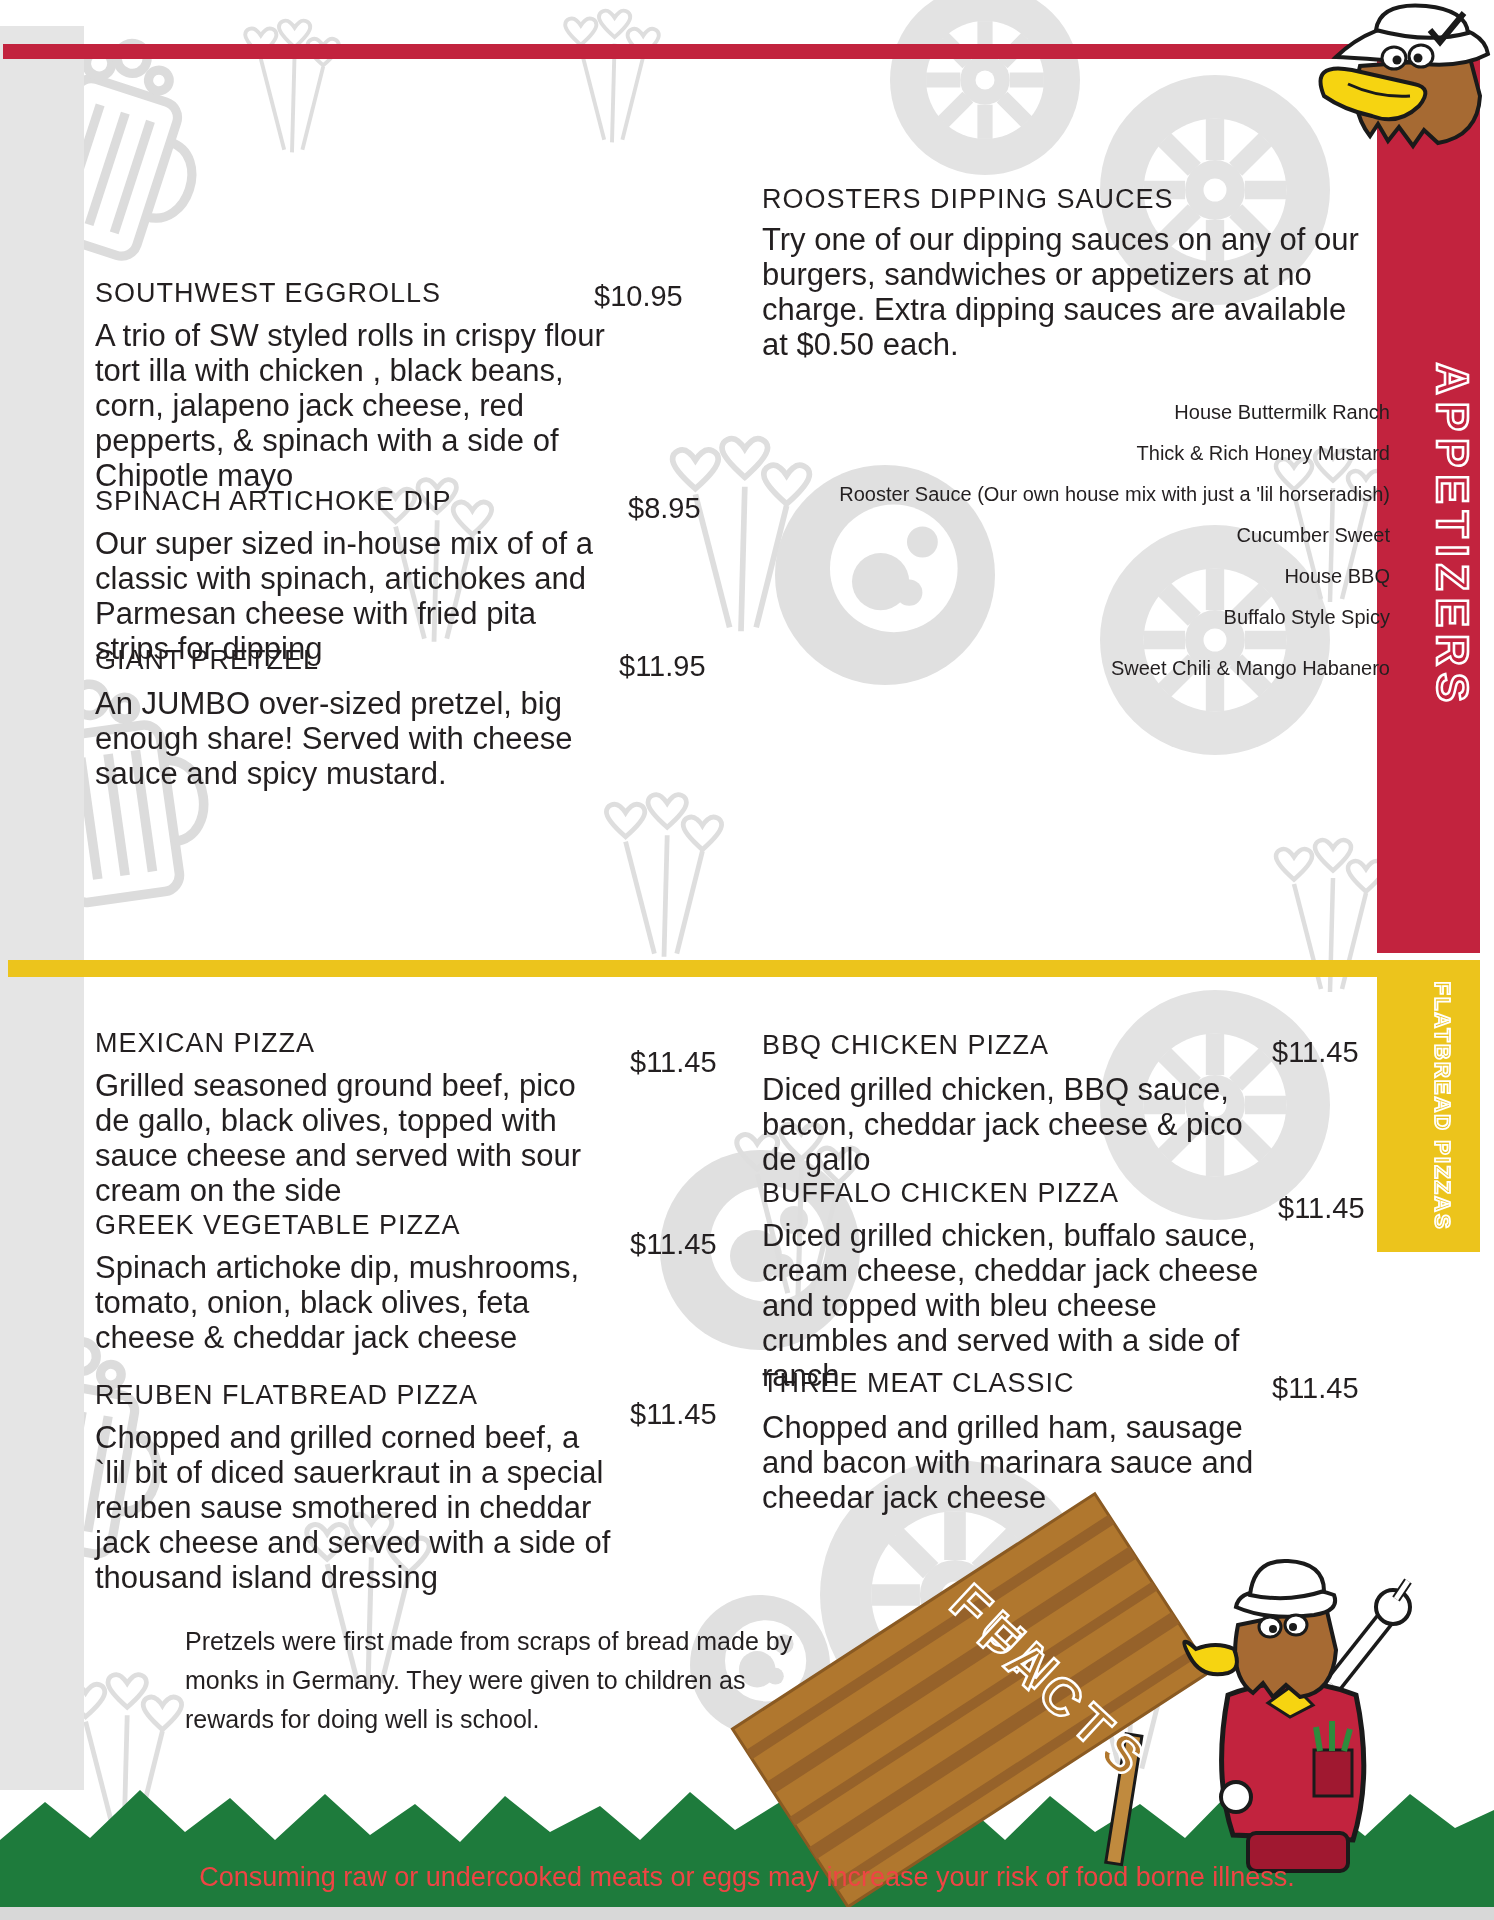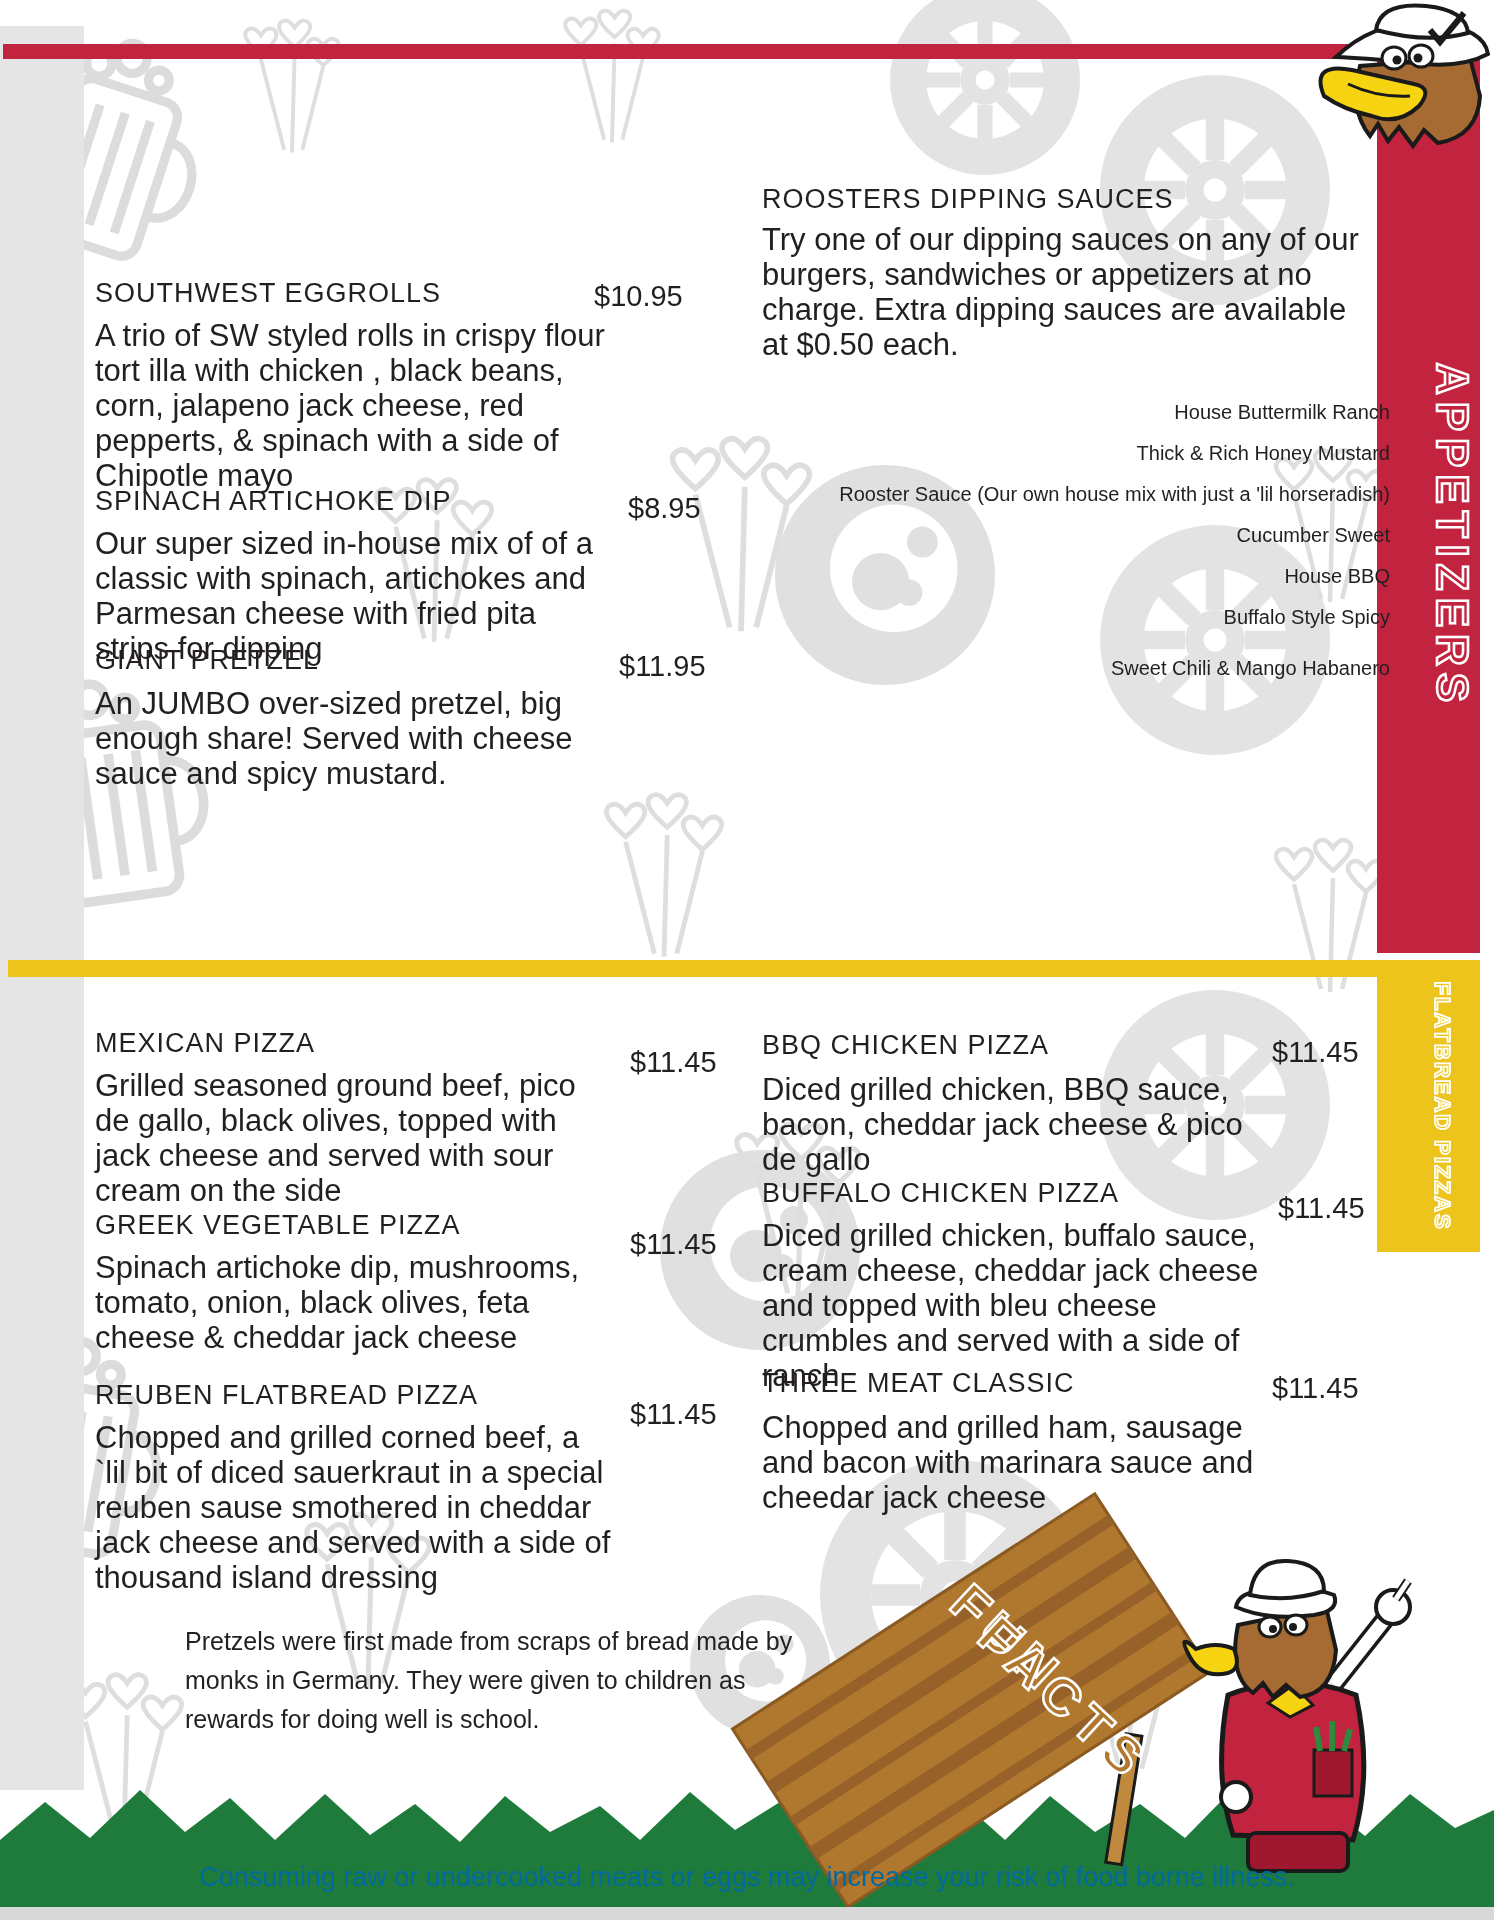--- a/index.html
+++ b/index.html
@@ -18,21 +18,21 @@
   .d{position:absolute;margin:0;font-size:31px;line-height:35px;z-index:5;}
   .sauces{position:absolute;text-align:right;font-size:20px;line-height:41px;z-index:5;}
   .sauce-last{margin-top:10px;}
   .funfact{position:absolute;margin:0;font-size:25px;line-height:39px;z-index:5;}
   .grass{position:absolute;left:0;top:1780px;z-index:6;}
   .sign-svg{position:absolute;left:730px;top:1540px;z-index:7;overflow:visible;}
   .sign-text{font-family:"Liberation Sans",sans-serif;font-weight:bold;font-size:52px;letter-spacing:8px;
              fill:#B0772E;stroke:#ffffff;stroke-width:2.5px;}
   .rooster{position:absolute;z-index:8;overflow:visible;}
   .footer-text{position:absolute;left:0;top:1862px;width:1494px;text-align:center;font-size:27px;
-               color:#0369a1;z-index:9;}
+               color:#ef4444;z-index:9;}
   .bottom-strip{position:absolute;left:0;top:1907px;width:1494px;height:13px;background:#d8d8d8;z-index:10;}
 </style>
 </head>
 <body>
 
 <div class="page">
 
   <svg class="wm" width="1494" height="1920" viewBox="0 0 1494 1920">
     <defs>
       <g id="dartboard">
@@ -147,21 +147,21 @@
     <div>Thick &amp; Rich Honey Mustard</div>
     <div>Rooster Sauce (Our own house mix with just a 'lil horseradish)</div>
     <div>Cucumber Sweet</div>
     <div>House BBQ</div>
     <div>Buffalo Style Spicy</div>
     <div class="sauce-last">Sweet Chili &amp; Mango Habanero</div>
   </div>
 
   <h2 class="t" style="left:95px;top:1028px;">MEXICAN PIZZA</h2>
   <div class="price" style="left:630px;top:1046px;">$11.45</div>
-  <p class="d" style="left:95px;top:1068px;width:510px;">Grilled seasoned ground beef, pico de gallo, black olives, topped with jack cheese and served with sour cream on the side</p>
+  <p class="d" style="left:95px;top:1068px;width:510px;">Grilled seasoned ground beef, pico de gallo, black olives, topped with sauce cheese and served with sour cream on the side</p>
 
   <h2 class="t" style="left:95px;top:1210px;">GREEK VEGETABLE PIZZA</h2>
   <div class="price" style="left:630px;top:1228px;">$11.45</div>
   <p class="d" style="left:95px;top:1250px;width:510px;">Spinach artichoke dip, mushrooms, tomato, onion, black olives, feta cheese &amp; cheddar jack cheese</p>
 
   <h2 class="t" style="left:95px;top:1380px;">REUBEN FLATBREAD PIZZA</h2>
   <div class="price" style="left:630px;top:1398px;">$11.45</div>
   <p class="d" style="left:95px;top:1420px;width:520px;">Chopped and grilled corned beef, a `lil bit of diced sauerkraut in a special reuben sause smothered in cheddar jack cheese and served with a side of thousand island dressing</p>
 
   <h2 class="t" style="left:762px;top:1030px;">BBQ CHICKEN PIZZA</h2>

